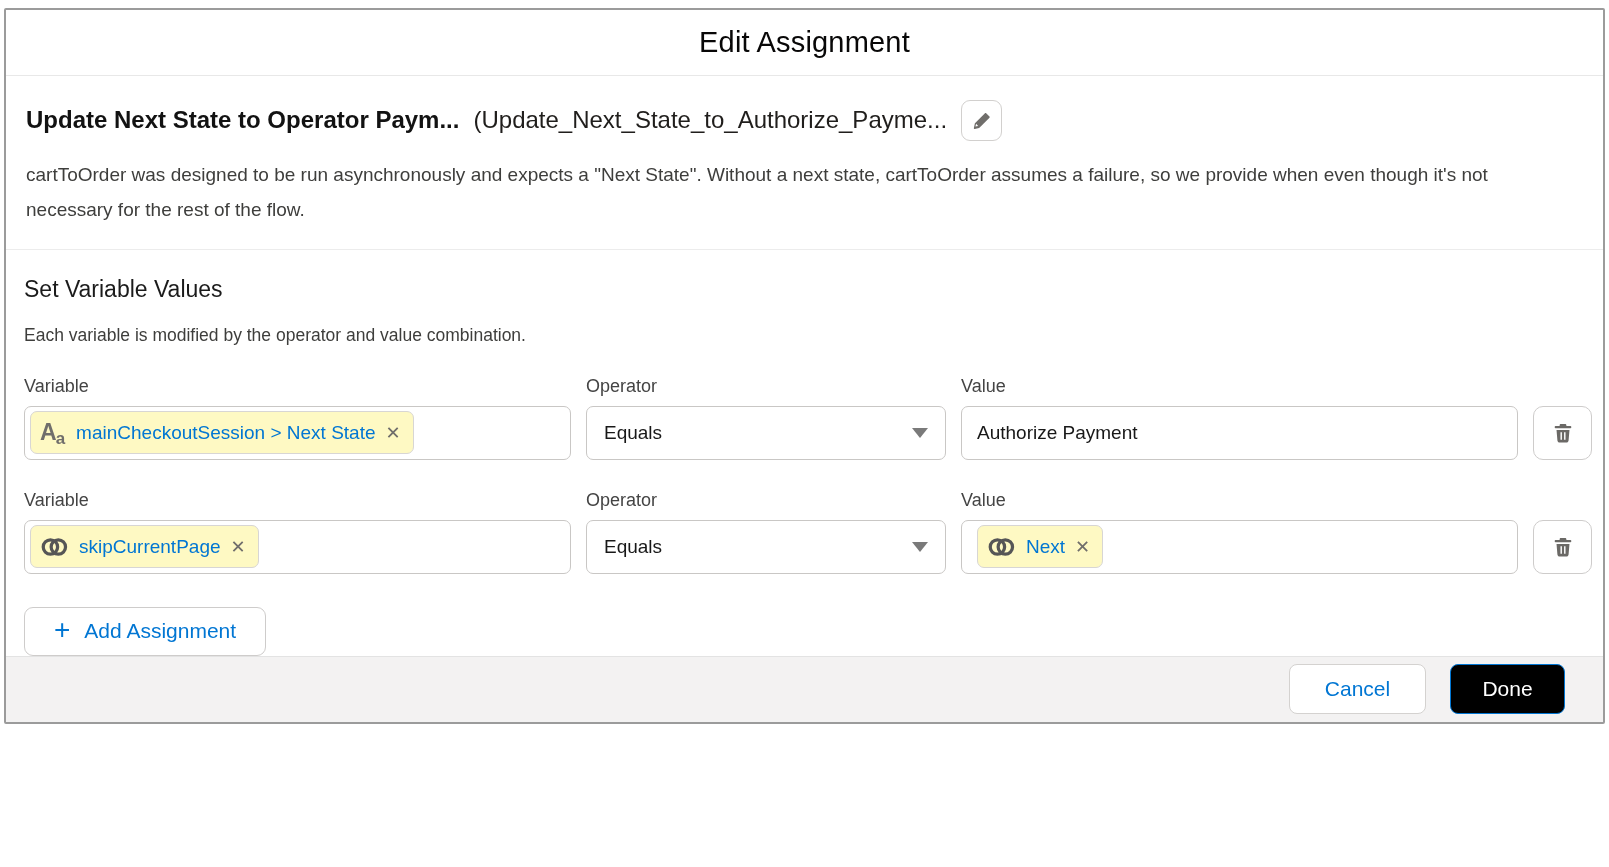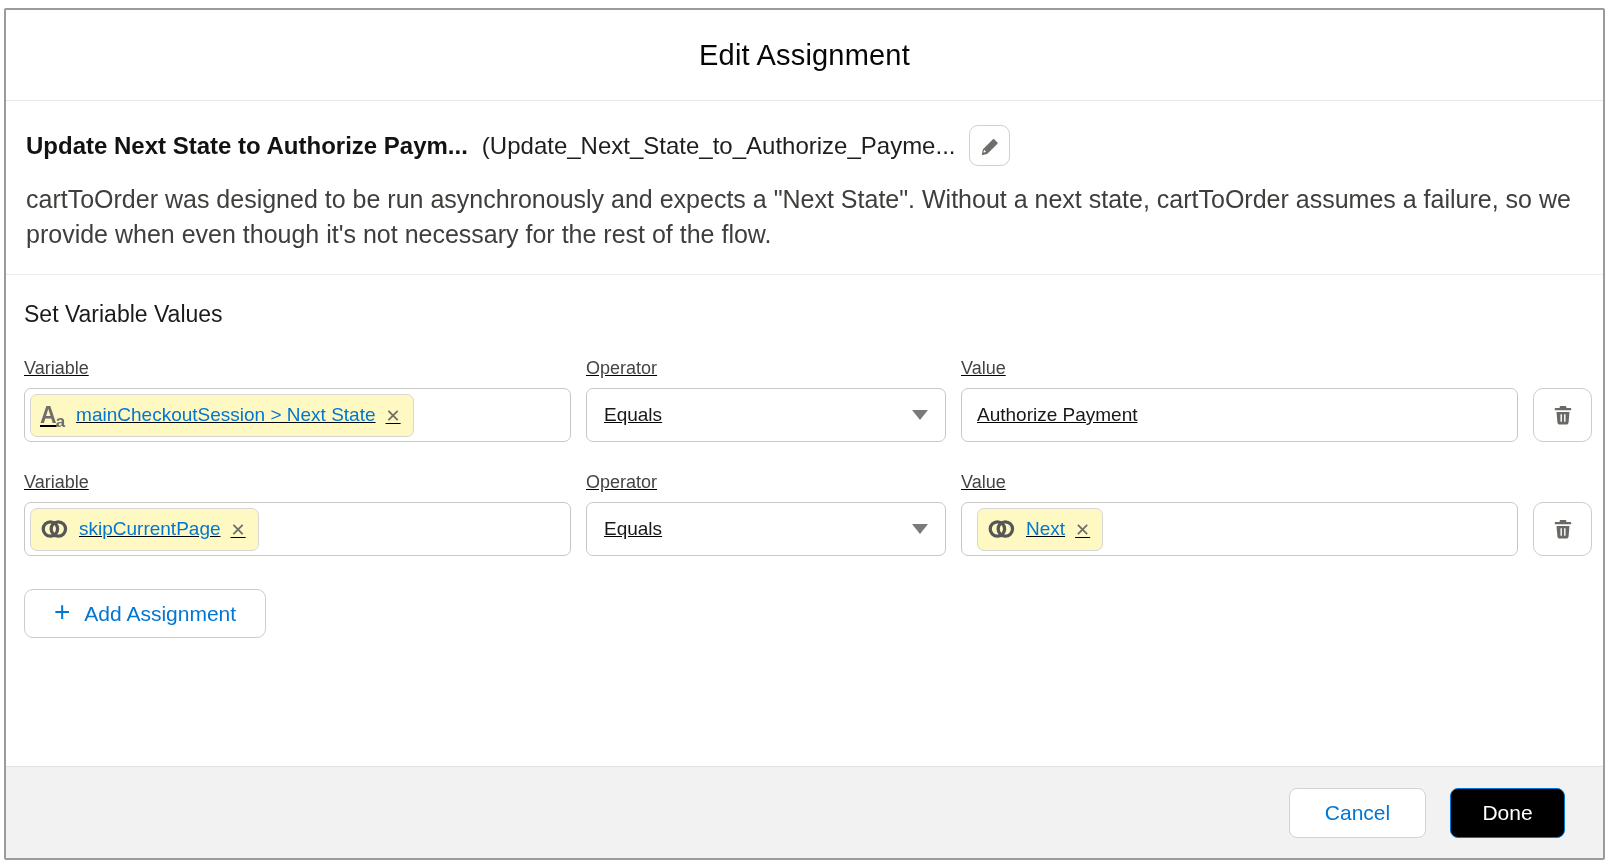--- a/index.html
+++ b/index.html
@@ -1,44 +1,44 @@
 <!DOCTYPE html>
 <html><head>
 <meta charset="utf-8">
 <style>
   * { margin:0; padding:0; box-sizing:border-box; }
   html,body { width:1609px; height:867px; background:#fff; font-family:"Liberation Sans", sans-serif; overflow:hidden; }
 
   .dialog {
-    position:absolute; left:4px; top:8px; width:1601px; height:852px;
+    position:absolute; left:4px; top:8px; width:1601px; height:716px;
     background:#fff; border:2px solid #9b9b9b; border-radius:2px;
     display:flex; flex-direction:column;
   }
 
   
   .titlebar { height:91px; display:flex; align-items:center; justify-content:center; border-bottom:1px solid #e8e8e8; }
   .titlebar h1 { font-size:29px; font-weight:400; color:#080707; letter-spacing:.2px; }
 
   
   .header-section { padding:24px 20px 22px 20px; border-bottom:1px solid #ececec; }
   .header-row { display:flex; align-items:center; gap:14px; }
   .hdr-label { font-size:24px; font-weight:700; color:#121212; }
   .hdr-api { font-size:24px; font-weight:400; color:#201e1c; }
   .icon-btn {
     width:41px; height:41px; background:#fff; border:1px solid #d2d0ce; border-radius:9px;
     display:flex; align-items:center; justify-content:center; cursor:pointer; flex:0 0 auto;
   }
-  .desc { margin-top:16px; font-size:25px; line-height:35px; color:#3e3e3c; max-width:1545px; }
+  .desc { margin-top:16px; font-size:19px; line-height:35px; color:#3e3e3c; max-width:1545px; }
 
   
   .body-section { padding:26px 18px 0 18px; flex:1; }
   .body-section h2 { font-size:23px; font-weight:400; color:#1b1b1b; }
   .sub { margin-top:22px; font-size:17.5px; color:#3e3e3c; }
 
-  .assign-row { display:flex; align-items:flex-end; gap:15px; margin-top:30px;text-decoration:underline; }
+  .assign-row { display:flex; align-items:flex-end; gap:15px; margin-top:30px; }
   .col-label { font-size:18px; color:#444; margin-bottom:9px; }
   .field {
     height:54px; border:1px solid #c9c7c5; border-radius:7px; background:#fff;
     display:flex; align-items:center;
   }
   .col-var .field { width:547px; padding:0 5px; }
   .col-op  .field { width:360px; padding:0 17px; justify-content:space-between; cursor:pointer; }
   .col-val .field { width:557px; padding:0 15px; }
   input.field { width:557px; padding:0 17px; font-size:19px; color:#181818; font-family:"Liberation Sans",sans-serif; outline:none; }
 
@@ -84,35 +84,36 @@
 <body>
 
 <div class="dialog">
 
   <div class="titlebar">
     <h1>Edit Assignment</h1>
   </div>
 
   <div class="header-section">
     <div class="header-row">
-      <span class="hdr-label">Update Next State to Authorize Paym...</span>
+      <span class="hdr-label">Update Next State to Operator Paym...</span>
       <span class="hdr-api">(Update_Next_State_to_Authorize_Payme...</span>
       <button class="icon-btn">
         <span>
           <svg width="22" height="22" viewBox="0 0 20 20" fill="#706e6b">
             <path d="M13.1 3.2l3.7 3.7c.3.3.3.8 0 1.1l-8.9 8.9c-.2.2-.4.3-.6.35l-3.8.85c-.5.1-1-.35-.9-.9l.85-3.8c.05-.25.15-.45.35-.6l8.9-8.9c.3-.3.8-.3 1.1 0zM4.6 13.5l-.55 2.45 2.45-.55-1.9-1.9z"></path>
           </svg>
         </span>
       </button>
     </div>
     <p class="desc">cartToOrder was designed to be run asynchronously and expects a "Next State". Without a next state, cartToOrder assumes a failure, so we provide when even though it's not necessary for the rest of the flow.</p>
   </div>
 
   <div class="body-section">
     <h2>Set Variable Values</h2>
+    <p class="sub">Each variable is modified by the operator and value combination.</p>
 
     
     <div class="assign-row">
       <div class="col col-var">
         <div class="col-label">Variable</div>
         <div class="field">
           <span class="pill">
             <span class="aa-icon">A<span class="sub-a">a</span></span>
             <span class="pill-text">mainCheckoutSession &gt; Next State</span>
             <span class="pill-close">✕</span>

